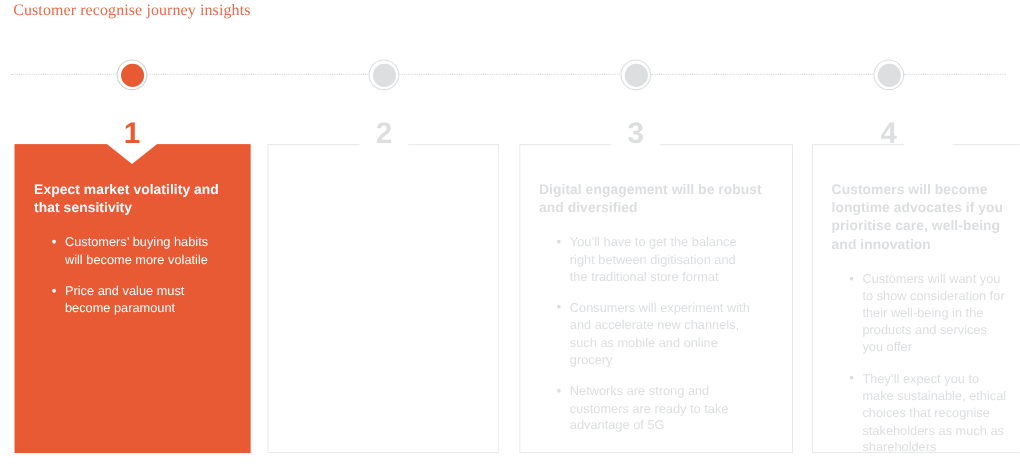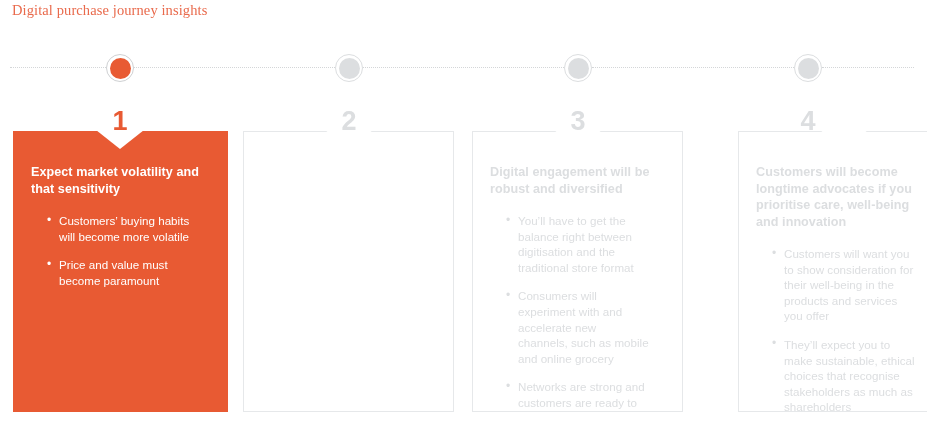--- a/index.html
+++ b/index.html
@@ -154,21 +154,21 @@
     left:0;top:-0.5px;
     font-size:12px;
     line-height:15.6px;
     color:#dcdee0;
   }
   .card.active ul.bullets li::before{color:#ffffff;}
 </style>
 </head>
 <body>
 
-<div id="page-title">Digital purchase journey insights</div>
+<div id="page-title">Customer recognise journey insights</div>
 
 <div id="timeline">
   <div class="dotline" style="left:10px;width:96px;"></div>
   <div class="dotline" style="left:134px;width:201px;"></div>
   <div class="dotline" style="left:363px;width:201px;"></div>
   <div class="dotline" style="left:592px;width:202px;"></div>
   <div class="dotline" style="left:822px;width:92px;"></div>
 
   <div class="marker active" style="left:106px;">
     <div class="ring"></div>
@@ -203,21 +203,21 @@
       <li>Price and value must become paramount</li>
     </ul>
   </div>
 </div>
 
 <div class="card" style="left:243px;width:211px;">
   <div class="face"></div>
   <div class="notch" style="left:82px;"></div>
 </div>
 
-<div class="card" style="left:472px;width:211px;">
+<div class="card" style="left:472px;width:249px;">
   <div class="face"></div>
   <div class="notch" style="left:82px;"></div>
   <div class="card-inner">
     <div class="card-heading">Digital engagement will be robust and diversified</div>
     <ul class="bullets">
       <li>You’ll have to get the balance right between digitisation and the traditional store format</li>
       <li>Consumers will experiment with and accelerate new channels, such as mobile and online grocery</li>
       <li>Networks are strong and customers are ready to take advantage of 5G</li>
     </ul>
   </div>

